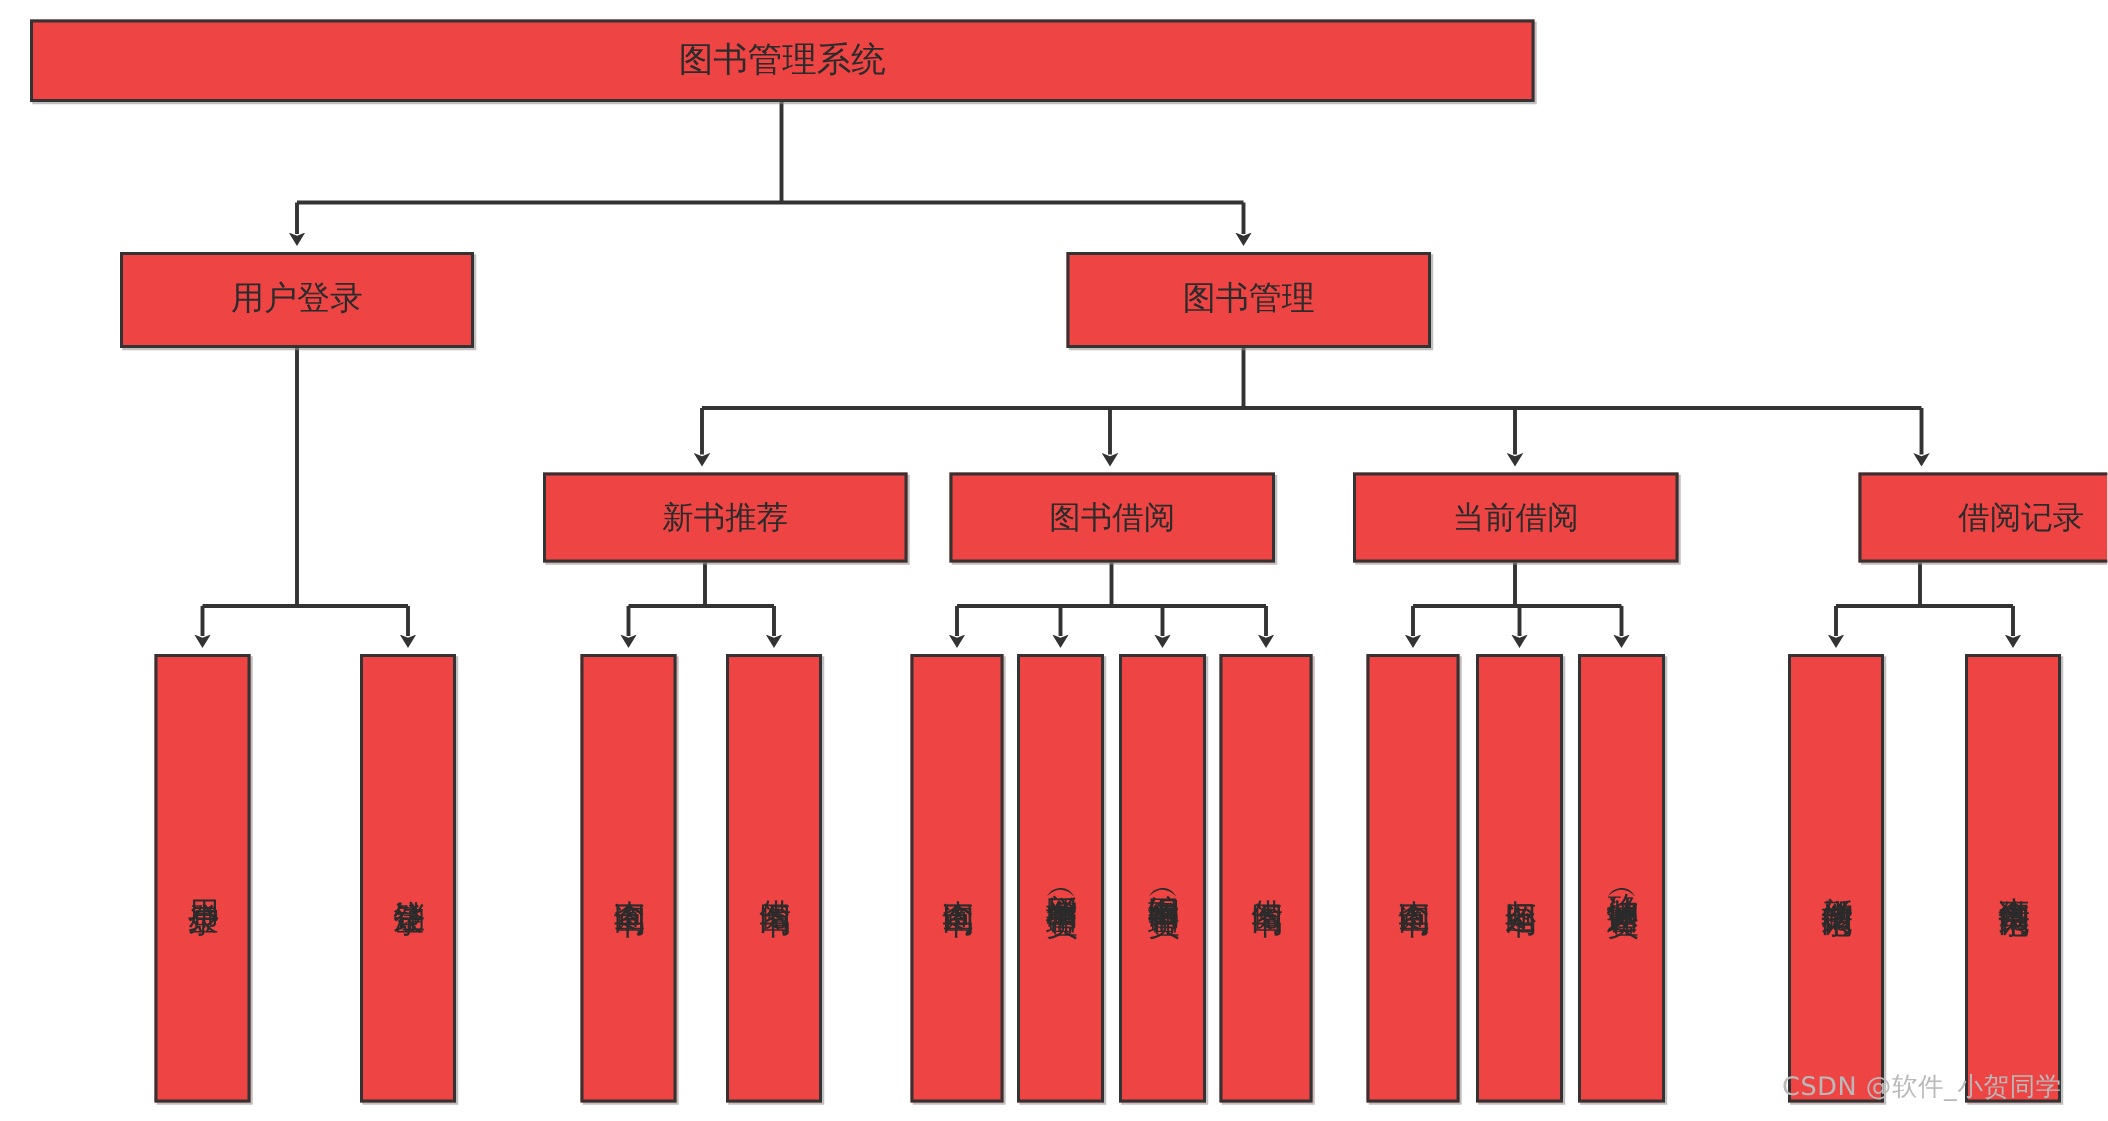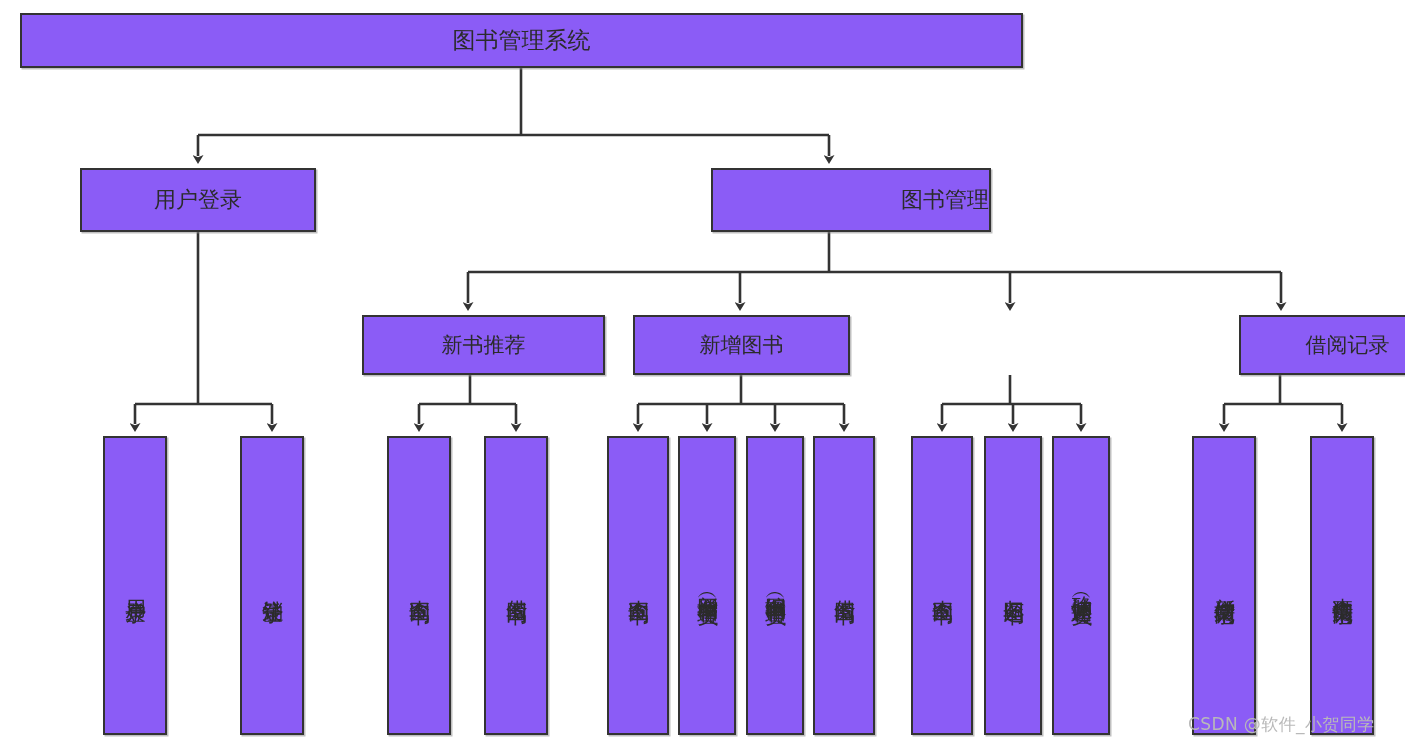--- a/index.html
+++ b/index.html
@@ -22,21 +22,21 @@
     position: absolute;
     left: 0;
     top: 0;
     width: 1405px;
     height: 747px;
     pointer-events: none;
   }
   .node {
     position: absolute;
     box-sizing: border-box;
-    background: #8b5cf6;
+    background: #ef4444;
     border: 2.2px solid #333333;
     box-shadow: 1.5px 1.5px 0 rgba(140,140,140,0.55);
     display: flex;
     align-items: center;
     justify-content: center;
     color: #2b2b2b;
   }
   .node > .label {
     color: #2b2b2b;
     line-height: 1.0;
@@ -133,29 +133,32 @@
     </g>
   </svg>
 
   <div class="node root" style="left: 20px; top: 13px; width: 1003px; height: 55px;">
     <span class="label">图书管理系统</span>
   </div>
 
   <div class="node lvl2" style="left: 80px; top: 168px; width: 236px; height: 64px;">
     <span class="label">用户登录</span>
   </div>
-  <div class="node lvl2" style="left: 711px; top: 168px; width: 280px; height: 64px; justify-content: flex-end;">
+  <div class="node lvl2" style="left: 711px; top: 168px; width: 243px; height: 64px;">
     <span class="label">图书管理</span>
   </div>
 
   <div class="node lvl3" style="left: 362px; top: 315px; width: 243px; height: 60px;">
     <span class="label">新书推荐</span>
   </div>
   <div class="node lvl3" style="left: 633px; top: 315px; width: 217px; height: 60px;">
-    <span class="label">新增图书</span>
+    <span class="label">图书借阅</span>
+  </div>
+  <div class="node lvl3" style="left: 902px; top: 315px; width: 217px; height: 60px;">
+    <span class="label">当前借阅</span>
   </div>
   <div class="node lvl3" style="left: 1239px; top: 315px; width: 217px; height: 60px;">
     <span class="label">借阅记录</span>
   </div>
 
   <div class="node leaf" style="left: 103px; top: 436px; width: 64px; height: 299px;">
     <span class="label">用户登录</span>
   </div>
   <div class="node leaf" style="left: 240px; top: 436px; width: 64px; height: 299px;">
     <span class="label">注销登录</span>

